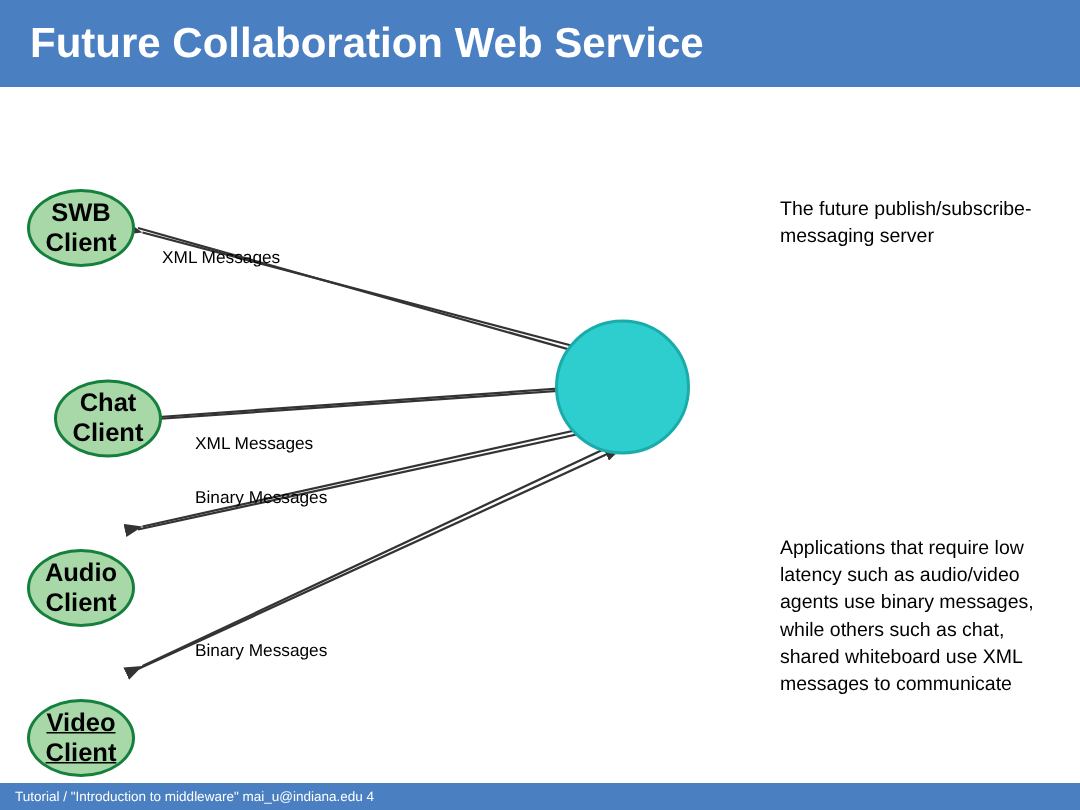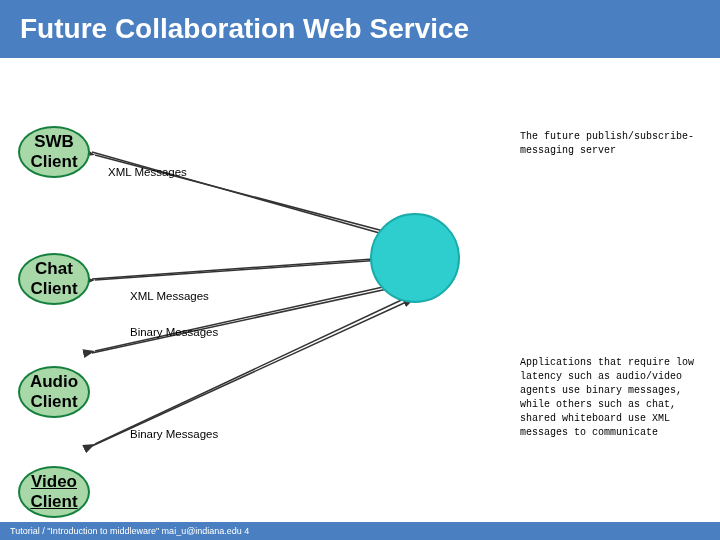--- a/index.html
+++ b/index.html
@@ -65,25 +65,24 @@
     
     .msg-label {
       position: absolute;
       font-size: 11.5px;
       color: #000;
     }
     
     .right-text {
       position: absolute;
       right: 20px;
-      font-size: 10px;
+      font-size: 13px;
       color: #000;
       line-height: 1.4;
       max-width: 185px;
-      font-family: Liberation Mono, monospace;
     }
     
     .footer {
       position: absolute;
       bottom: 0;
       left: 0;
       width: 100%;
       background: #4a7fc1;
       height: 18px;
       display: flex;
@@ -127,21 +126,21 @@
     <line x1="92" y1="295" x2="415" y2="225" stroke="#333" stroke-width="1.5" marker-end="url(#arrowhead-right)"></line>
 
     <line x1="410" y1="223" x2="95" y2="293" stroke="#333" stroke-width="1.5" marker-end="url(#arrowhead-left)"></line>
 
     <line x1="92" y1="388" x2="415" y2="240" stroke="#333" stroke-width="1.5" marker-end="url(#arrowhead-right)"></line>
 
     <line x1="410" y1="238" x2="95" y2="386" stroke="#333" stroke-width="1.5" marker-end="url(#arrowhead-left)"></line>
   </svg>
 
   <div class="client-oval" style="top:68px; left:18px;">SWB<br>Client</div>
-  <div class="client-oval" style="top:195px; left:18px;">Chat<br>Client</div>
+  <div class="client-oval" style="top:195px; left:36px;">Chat<br>Client</div>
   <div class="client-oval" style="top:308px; left:18px;">Audio<br>Client</div>
   <div class="client-oval" style="top:408px; left:18px;text-decoration:underline;">Video<br>Client</div>
 
   <div class="center-circle"></div>
 
   <div class="msg-label" style="top:108px; left:108px;">XML Messages</div>
   <div class="msg-label" style="top:232px; left:130px;">XML Messages</div>
   <div class="msg-label" style="top:268px; left:130px;">Binary Messages</div>
   <div class="msg-label" style="top:370px; left:130px;">Binary Messages</div>
 

